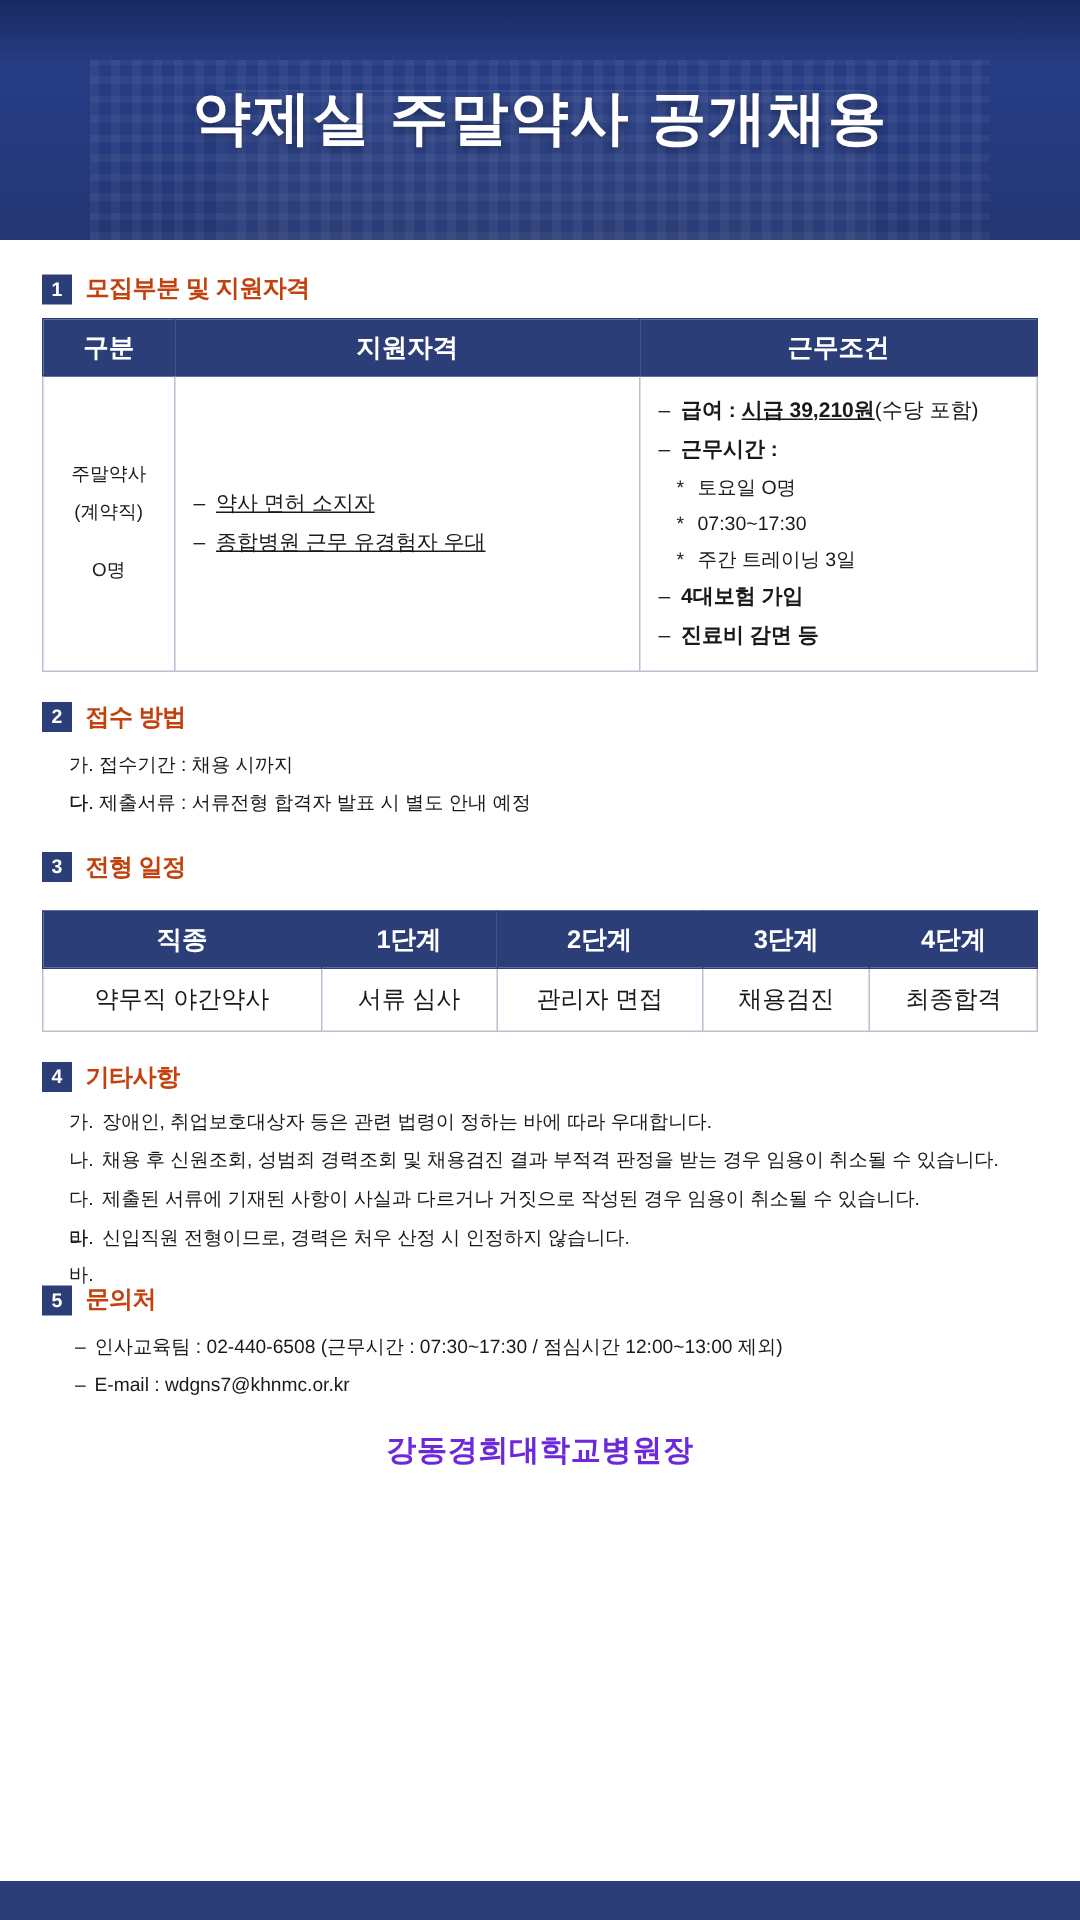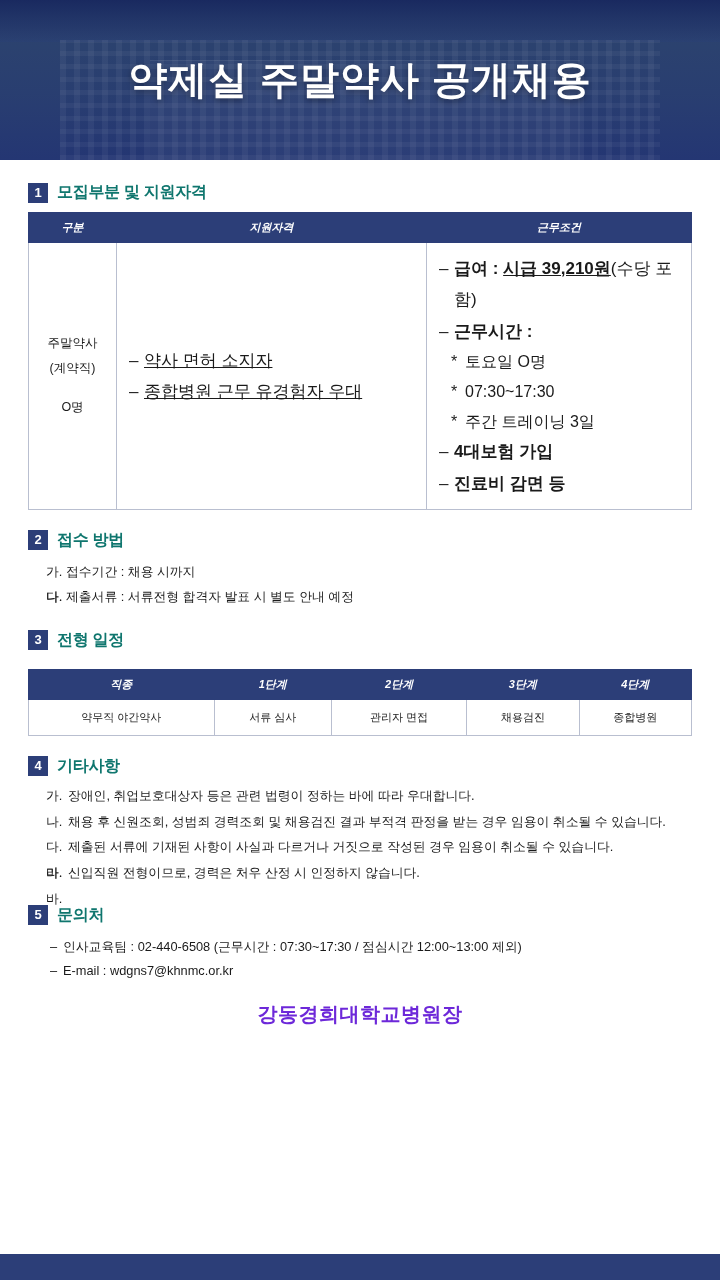--- a/index.html
+++ b/index.html
@@ -11,21 +11,21 @@
     font-family: "Liberation Sans", sans-serif;
     color: #1a1a1a;
     position: relative;
     overflow: hidden;
   }
 
   
   .header {
     position: relative;
     height: 160px;
-    background: #4d7c0f;
+    background: #1d4ed8;
     overflow: hidden;
   }
   .header-bg {
     position: absolute;
     inset: 0;
     background:
       linear-gradient(180deg, rgba(40,60,125,0.86) 0%, rgba(38,57,120,0.93) 60%, rgba(36,54,115,1) 100%);
   }
   .header-bldg {
     position: absolute;
@@ -80,66 +80,65 @@
     width: 20px;
     height: 20px;
     background: #2c3e78;
     color: #ffffff;
     font-size: 13px;
     font-weight: bold;
     text-align: center;
     line-height: 20px;
   }
   .sec-title {
-    color: #0f766e;
+    color: #c2410c;
     font-size: 16px;
     font-weight: bold;
     letter-spacing: -0.3px;
   }
 
   
   table.tbl {
     width: 100%;
     border-collapse: collapse;
     font-size: 12.5px;
   }
   table.tbl th {
     background: #2c3e78;
     color: #ffffff;
-    font-size: 11px;
+    font-size: 17px;
     font-weight: bold;
     padding: 7px 4px;
     border: 1px solid #2c3e78;
     text-align: center;
-    font-style: italic;
   }
   table.tbl td {
     border: 1px solid #b9bfd0;
     padding: 10px 12px;
     vertical-align: middle;
   }
   .t1 td.c1 { width: 88px; text-align: center; line-height: 2.0; font-size: 12.5px; }
   .t1 td.c2 { width: 310px; text-decoration: underline; }
   .t1 td.c3 { }
   .dashlist { margin: 0; padding: 0; list-style: none; }
   .dashlist li {
     position: relative;
     padding-left: 15px;
     line-height: 1.85;
-    font-size: 17px;
+    font-size: 14px;
   }
   .dashlist li:before {
     content: "–";
     position: absolute;
     left: 0;
     color: #222;
   }
   .dashlist li.sub {
     padding-left: 26px;
-    font-size: 16px;
+    font-size: 13px;
   }
   .dashlist li.sub:before { content: "*"; left: 12px; }
   .b { font-weight: bold; }
   .u { text-decoration: underline; }
 
   
   .klist { margin: 0; padding: 0 0 0 18px; list-style: none; }
   .klist li {
     position: relative;
     font-size: 12.8px;
@@ -151,21 +150,21 @@
     left: 0;
     top: 0;
   }
 
   
   .t2 { margin-top: 18px; }
   .t2 th { padding: 7px 4px; }
   .t2 td {
     text-align: center;
     padding: 11px 4px;
-    font-size: 11px;
+    font-size: 16px;
   }
 
   
   .etclist { margin: 0; padding: 0 0 0 18px; list-style: none; }
   .etclist li {
     position: relative;
     font-size: 12.8px;
     line-height: 1.62;
     padding-left: 22px;
     margin-bottom: 5px;
@@ -297,21 +296,21 @@
         <th>3단계</th>
         <th>4단계</th>
       </tr>
     </thead>
     <tbody>
       <tr>
         <td>약무직 야간약사</td>
         <td>서류 심사</td>
         <td>관리자 면접</td>
         <td>채용검진</td>
-        <td>종합병원</td>
+        <td>최종합격</td>
       </tr>
     </tbody>
   </table>
 
   <div class="spacer-20"></div>
 
   <div class="sec-head">
     <div class="sec-num">4</div>
     <div class="sec-title">기타사항</div>
   </div>

